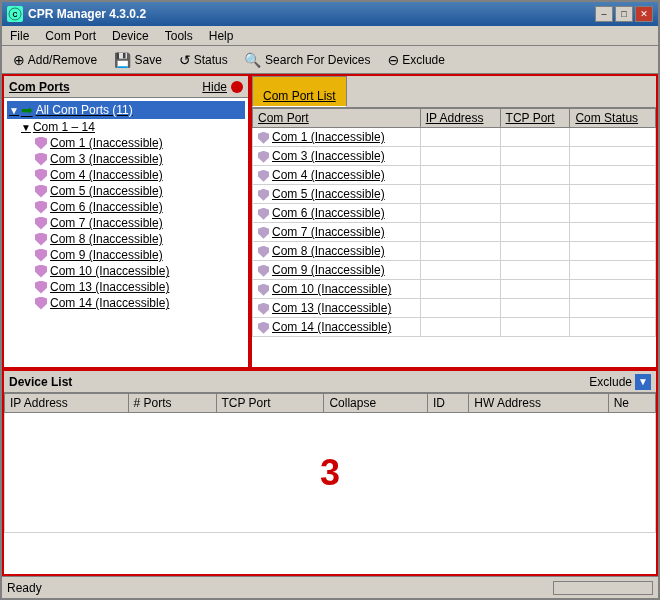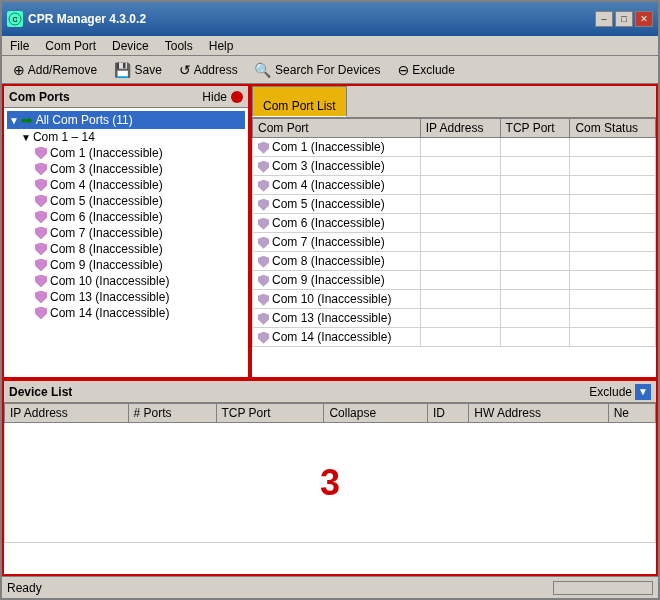--- a/index.html
+++ b/index.html
@@ -16,21 +16,21 @@
       height: 600px;
       background: #d4d0c8;
       border: 2px solid #808080;
       display: flex;
       flex-direction: column;
     }
     
     .title-bar {
       background: linear-gradient(to bottom, #4a7eb5, #1f5699);
       color: white;
-      padding: 17px 5px;
+      padding: 7px 5px;
       display: flex;
       align-items: center;
       justify-content: space-between;
       height: 24px;
       flex-shrink: 0;
     }
     .title-bar-left {
       display: flex;
       align-items: center;
       gap: 5px;
@@ -112,20 +112,21 @@
     .main-content {
       display: flex;
       flex: 1;
       overflow: hidden;
       flex-direction: column;
     }
     .top-panels {
       display: flex;
       height: 295px;
       flex-shrink: 0;
+      text-decoration: underline;
     }
     
     .com-ports-panel {
       width: 248px;
       border: 2px solid #cc0000;
       background: white;
       display: flex;
       flex-direction: column;
       flex-shrink: 0;
     }
@@ -346,21 +347,21 @@
     <button class="toolbar-btn">
       <span class="toolbar-icon">⊕</span>
       <span>Add/Remove</span>
     </button>
     <button class="toolbar-btn">
       <span class="toolbar-icon">💾</span>
       <span>Save</span>
     </button>
     <button class="toolbar-btn">
       <span class="toolbar-icon">↺</span>
-      <span>Address</span>
+      <span>Status</span>
     </button>
     <button class="toolbar-btn">
       <span class="toolbar-icon">🔍</span>
       <span>Search For Devices</span>
     </button>
     <button class="toolbar-btn">
       <span class="toolbar-icon">⊖</span>
       <span>Exclude</span>
     </button>
   </div>

